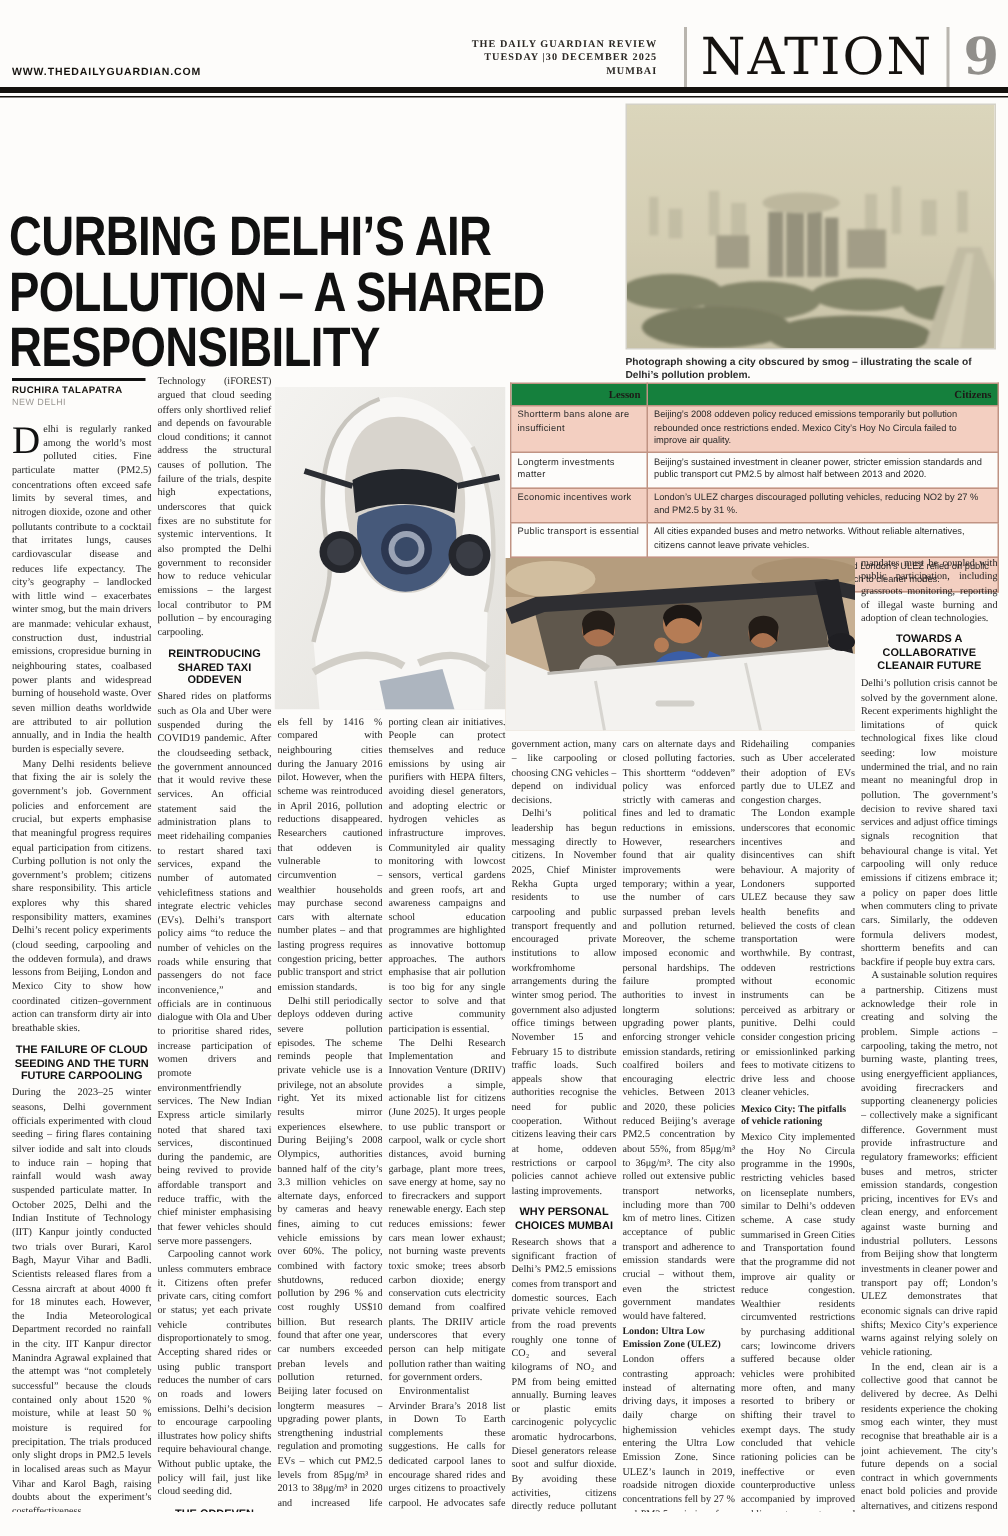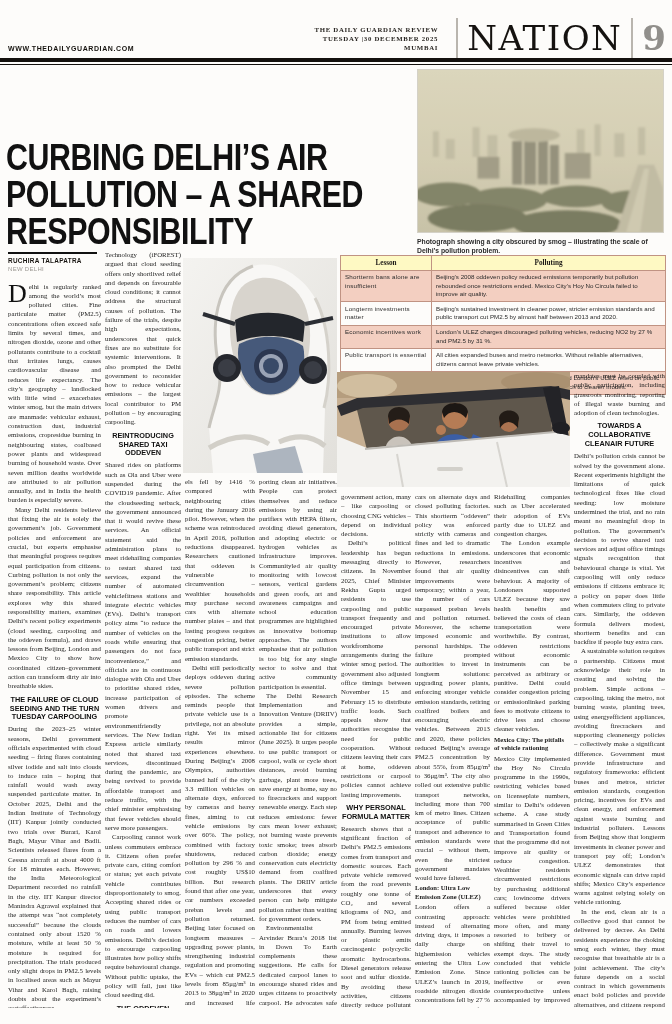--- a/index.html
+++ b/index.html
@@ -29,21 +29,21 @@
   .fig-mask{left:183px;top:258px;width:154px;height:215px;}
   .fig-car{left:337px;top:372px;width:233px;height:115px;}
   figure svg{display:block;width:100%;height:100%;}
   .smog-caption{position:absolute;left:417px;top:238px;width:250px;
     font-family:"Liberation Sans",sans-serif;font-size:6.8px;font-weight:bold;line-height:8.6px;color:#2c2c2c;}
   
   .lessons{position:absolute;left:340px;top:255px;width:326px;border-collapse:collapse;
     font-family:"Liberation Sans",sans-serif;font-size:6.2px;line-height:8.6px;color:#2a2a2a;}
   .lessons th,.lessons td{border:1px solid #c09383;padding:2.5px 4px;vertical-align:top;}
   .lessons th{font-family:"Liberation Serif",serif;font-size:7.2px;font-weight:bold;
-    text-align:center;background:#fef9c3;color:#1d1a17;}
+    text-align:right;background:#15803d;color:#1d1a17;}
   .lessons td.t-lesson{width:82px;letter-spacing:.2px;}
   .lessons tbody tr:nth-child(odd) td{background:#f3cfc1;}
   .lessons tbody tr:nth-child(even) td{background:#fdfcfa;}
   
   .byline{border-top:2.5px solid #111;padding-top:2px;margin-bottom:7px;width:96%;}
   .byline .author{font-family:"Liberation Sans",sans-serif;font-size:6.4px;font-weight:bold;
     letter-spacing:.3px;color:#16130f;}
   .byline .place{font-family:"Liberation Sans",sans-serif;font-size:6px;color:#9a9792;letter-spacing:.3px;}
   
   .col{position:absolute;overflow:hidden;text-align:justify;font-size:6.8px;line-height:9.3px;color:#1d1d1d;}
@@ -163,21 +163,21 @@
       <path d="M52 66 L20 56 M122 66 L150 60" stroke="#2b2e34" stroke-width="4"></path>
       <path d="M26 190 C50 176 70 176 86 186 M96 184 C114 176 130 178 142 188" stroke="#d2cfc8" stroke-width="5" fill="none"></path>
       <path d="M70 196 L112 188 L120 215 L74 215 Z" fill="#8d99a8" opacity=".7"></path>
     </svg>
   </figure>
 
   <table class="lessons">
     <thead>
       <tr>
         <th>Lesson</th>
-        <th>Polluting</th>
+        <th>Citizens</th>
       </tr>
     </thead>
     <tbody>
         <tr>
           <td class="t-lesson">Shortterm bans alone are insufficient</td>
           <td>Beijing’s 2008 oddeven policy reduced emissions temporarily but pollution rebounded once restrictions ended. Mexico City’s Hoy No Circula failed to improve air quality.</td>
         </tr>
         <tr>
           <td class="t-lesson">Longterm investments matter</td>
           <td>Beijing’s sustained investment in cleaner power, stricter emission standards and public transport cut PM2.5 by almost half between 2013 and 2020.</td>
@@ -227,21 +227,21 @@
   </figure>
 
   <div class="col" id="c1">
     <div class="byline">
       <div class="author">RUCHIRA TALAPATRA</div>
       <div class="place">NEW DELHI</div>
     </div>
     <div>
         <p><span class="dc">D</span>elhi is regularly ranked among the world’s most polluted cities. Fine particulate matter (PM2.5) concentrations often exceed safe limits by several times, and nitrogen dioxide, ozone and other pollutants contribute to a cocktail that irritates lungs, causes cardiovascular disease and reduces life expectancy. The city’s geography – landlocked with little wind – exacerbates winter smog, but the main drivers are manmade: vehicular exhaust, construction dust, industrial emissions, cropresidue burning in neighbouring states, coalbased power plants and widespread burning of household waste. Over seven million deaths worldwide are attributed to air pollution annually, and in India the health burden is especially severe.</p>
         <p class="ind">Many Delhi residents believe that fixing the air is solely the government’s job. Government policies and enforcement are crucial, but experts emphasise that meaningful progress requires equal participation from citizens. Curbing pollution is not only the government’s problem; citizens share responsibility. This article explores why this shared responsibility matters, examines Delhi’s recent policy experiments (cloud seeding, carpooling and the oddeven formula), and draws lessons from Beijing, London and Mexico City to show how coordinated citizen–government action can transform dirty air into breathable skies.</p>
-        <h4>THE FAILURE OF CLOUD SEEDING AND THE TURN TUESDAY CARPOOLING</h4>
+        <h4>THE FAILURE OF CLOUD SEEDING AND THE TURN FUTURE CARPOOLING</h4>
         <p>During the 2023–25 winter seasons, Delhi government officials experimented with cloud seeding – firing flares containing silver iodide and salt into clouds to induce rain – hoping that rainfall would wash away suspended particulate matter. In October 2025, Delhi and the Indian Institute of Technology (IIT) Kanpur jointly conducted two trials over Burari, Karol Bagh, Mayur Vihar and Badli. Scientists released flares from a Cessna aircraft at about 4000 ft for 18 minutes each. However, the India Meteorological Department recorded no rainfall in the city. IIT Kanpur director Manindra Agrawal explained that the attempt was “not completely successful” because the clouds contained only about 1520 % moisture, while at least 50 % moisture is required for precipitation. The trials produced only slight drops in PM2.5 levels in localised areas such as Mayur Vihar and Karol Bagh, raising doubts about the experiment’s costeffectiveness.</p>
       </div>
   </div>
   <div class="col" id="c2">
       <div>
         <p>Technology (iFOREST) argued that cloud seeding offers only shortlived relief and depends on favourable cloud conditions; it cannot address the structural causes of pollution. The failure of the trials, despite high expectations, underscores that quick fixes are no substitute for systemic interventions. It also prompted the Delhi government to reconsider how to reduce vehicular emissions – the largest local contributor to PM pollution – by encouraging carpooling.</p>
         <h4>REINTRODUCING SHARED TAXI ODDEVEN</h4>
         <p>Shared rides on platforms such as Ola and Uber were suspended during the COVID19 pandemic. After the cloudseeding setback, the government announced that it would revive these services. An official statement said the administration plans to meet ridehailing companies to restart shared taxi services, expand the number of automated vehiclefitness stations and integrate electric vehicles (EVs). Delhi’s transport policy aims “to reduce the number of vehicles on the roads while ensuring that passengers do not face inconvenience,” and officials are in continuous dialogue with Ola and Uber to prioritise shared rides, increase participation of women drivers and promote environmentfriendly services. The New Indian Express article similarly noted that shared taxi services, discontinued during the pandemic, are being revived to provide affordable transport and reduce traffic, with the chief minister emphasising that fewer vehicles should serve more passengers.</p>
         <p class="ind">Carpooling cannot work unless commuters embrace it. Citizens often prefer private cars, citing comfort or status; yet each private vehicle contributes disproportionately to smog. Accepting shared rides or using public transport reduces the number of cars on roads and lowers emissions. Delhi’s decision to encourage carpooling illustrates how policy shifts require behavioural change. Without public uptake, the policy will fail, just like cloud seeding did.</p>
         <h4>THE ODDEVEN FORMULA: EVIDENCE AND LIMITATIONS</h4>
@@ -257,21 +257,21 @@
       <div>
         <p>porting clean air initiatives. People can protect themselves and reduce emissions by using air purifiers with HEPA filters, avoiding diesel generators, and adopting electric or hydrogen vehicles as infrastructure improves. Communityled air quality monitoring with lowcost sensors, vertical gardens and green roofs, art and awareness campaigns and school education programmes are highlighted as innovative bottomup approaches. The authors emphasise that air pollution is too big for any single sector to solve and that active community participation is essential.</p>
         <p class="ind">The Delhi Research Implementation and Innovation Venture (DRIIV) provides a simple, actionable list for citizens (June 2025). It urges people to use public transport or carpool, walk or cycle short distances, avoid burning garbage, plant more trees, save energy at home, say no to firecrackers and support renewable energy. Each step reduces emissions: fewer cars mean lower exhaust; not burning waste prevents toxic smoke; trees absorb carbon dioxide; energy conservation cuts electricity demand from coalfired plants. The DRIIV article underscores that every person can help mitigate pollution rather than waiting for government orders.</p>
         <p class="ind">Environmentalist Arvinder Brara’s 2018 list in Down To Earth complements these suggestions. He calls for dedicated carpool lanes to encourage shared rides and urges citizens to proactively carpool. He advocates safe bicycle lanes, improved public transport and the adoption of compressed natural gas (CNG) and fuelefficient vehicles. Brara also proposes that burning leaves, tyres or any item in the open be punishable and that citizens report violations. The list includes decentralised solar power, restrictions on diesel generators and better landfill management. While some suggestions require</p>
       </div>
     </div>
   <div class="col" id="c5">
       <div>
         <p>government action, many – like carpooling or choosing CNG vehicles – depend on individual decisions.</p>
         <p class="ind">Delhi’s political leadership has begun messaging directly to citizens. In November 2025, Chief Minister Rekha Gupta urged residents to use carpooling and public transport frequently and encouraged private institutions to allow workfromhome arrangements during the winter smog period. The government also adjusted office timings between November 15 and February 15 to distribute traffic loads. Such appeals show that authorities recognise the need for public cooperation. Without citizens leaving their cars at home, oddeven restrictions or carpool policies cannot achieve lasting improvements.</p>
-        <h4>WHY PERSONAL FORMULA MATTER</h4>
+        <h4>WHY PERSONAL CHOICES MUMBAI</h4>
         <p>Research shows that a significant fraction of Delhi’s PM2.5 emissions comes from transport and domestic sources. Each private vehicle removed from the road prevents roughly one tonne of CO₂ and several kilograms of NO₂ and PM from being emitted annually. Burning leaves or plastic emits carcinogenic polycyclic aromatic hydrocarbons. Diesel generators release soot and sulfur dioxide. By avoiding these activities, citizens directly reduce pollutant load. Adopting energyefficient appliances or rooftop solar panels diminishes coal consumption at power plants. Such actions not only improve air quality but also reduce electricity bills and greenhousegas emissions.</p>
       </div>
     </div>
   <div class="col" id="c6">
       <div>
         <p>cars on alternate days and closed polluting factories. This shortterm “oddeven” policy was enforced strictly with cameras and fines and led to dramatic reductions in emissions. However, researchers found that air quality improvements were temporary; within a year, the number of cars surpassed preban levels and pollution returned. Moreover, the scheme imposed economic and personal hardships. The failure prompted authorities to invest in longterm solutions: upgrading power plants, enforcing stronger vehicle emission standards, retiring coalfired boilers and encouraging electric vehicles. Between 2013 and 2020, these policies reduced Beijing’s average PM2.5 concentration by about 55%, from 85μg/m³ to 36μg/m³. The city also rolled out extensive public transport networks, including more than 700 km of metro lines. Citizen acceptance of public transport and adherence to emission standards were crucial – without them, even the strictest government mandates would have faltered.</p>
         <h5>London: Ultra Low Emission Zone (ULEZ)</h5>
         <p>London offers a contrasting approach: instead of alternating driving days, it imposes a daily charge on highemission vehicles entering the Ultra Low Emission Zone. Since ULEZ’s launch in 2019, roadside nitrogen dioxide concentrations fell by 27 % and PM2.5 emissions from vehicle exhaust dropped by 31 % in outer London after the zone was expanded. Air quality improved at 99% of monitoring sites, and 97 % of vehicles driven in the zone now meet emission standards. Polluting vehicles that do enter must pay, incentivising owners to upgrade or abandon highemitting cars. Another analysis noted that NO₂ emissions within ULEZ fell by 26 % (5000 tonnes) and PM2.5 emissions decreased by 19%, while vehicle counts declined by 47000 per day.</p>
       </div>
     </div>

